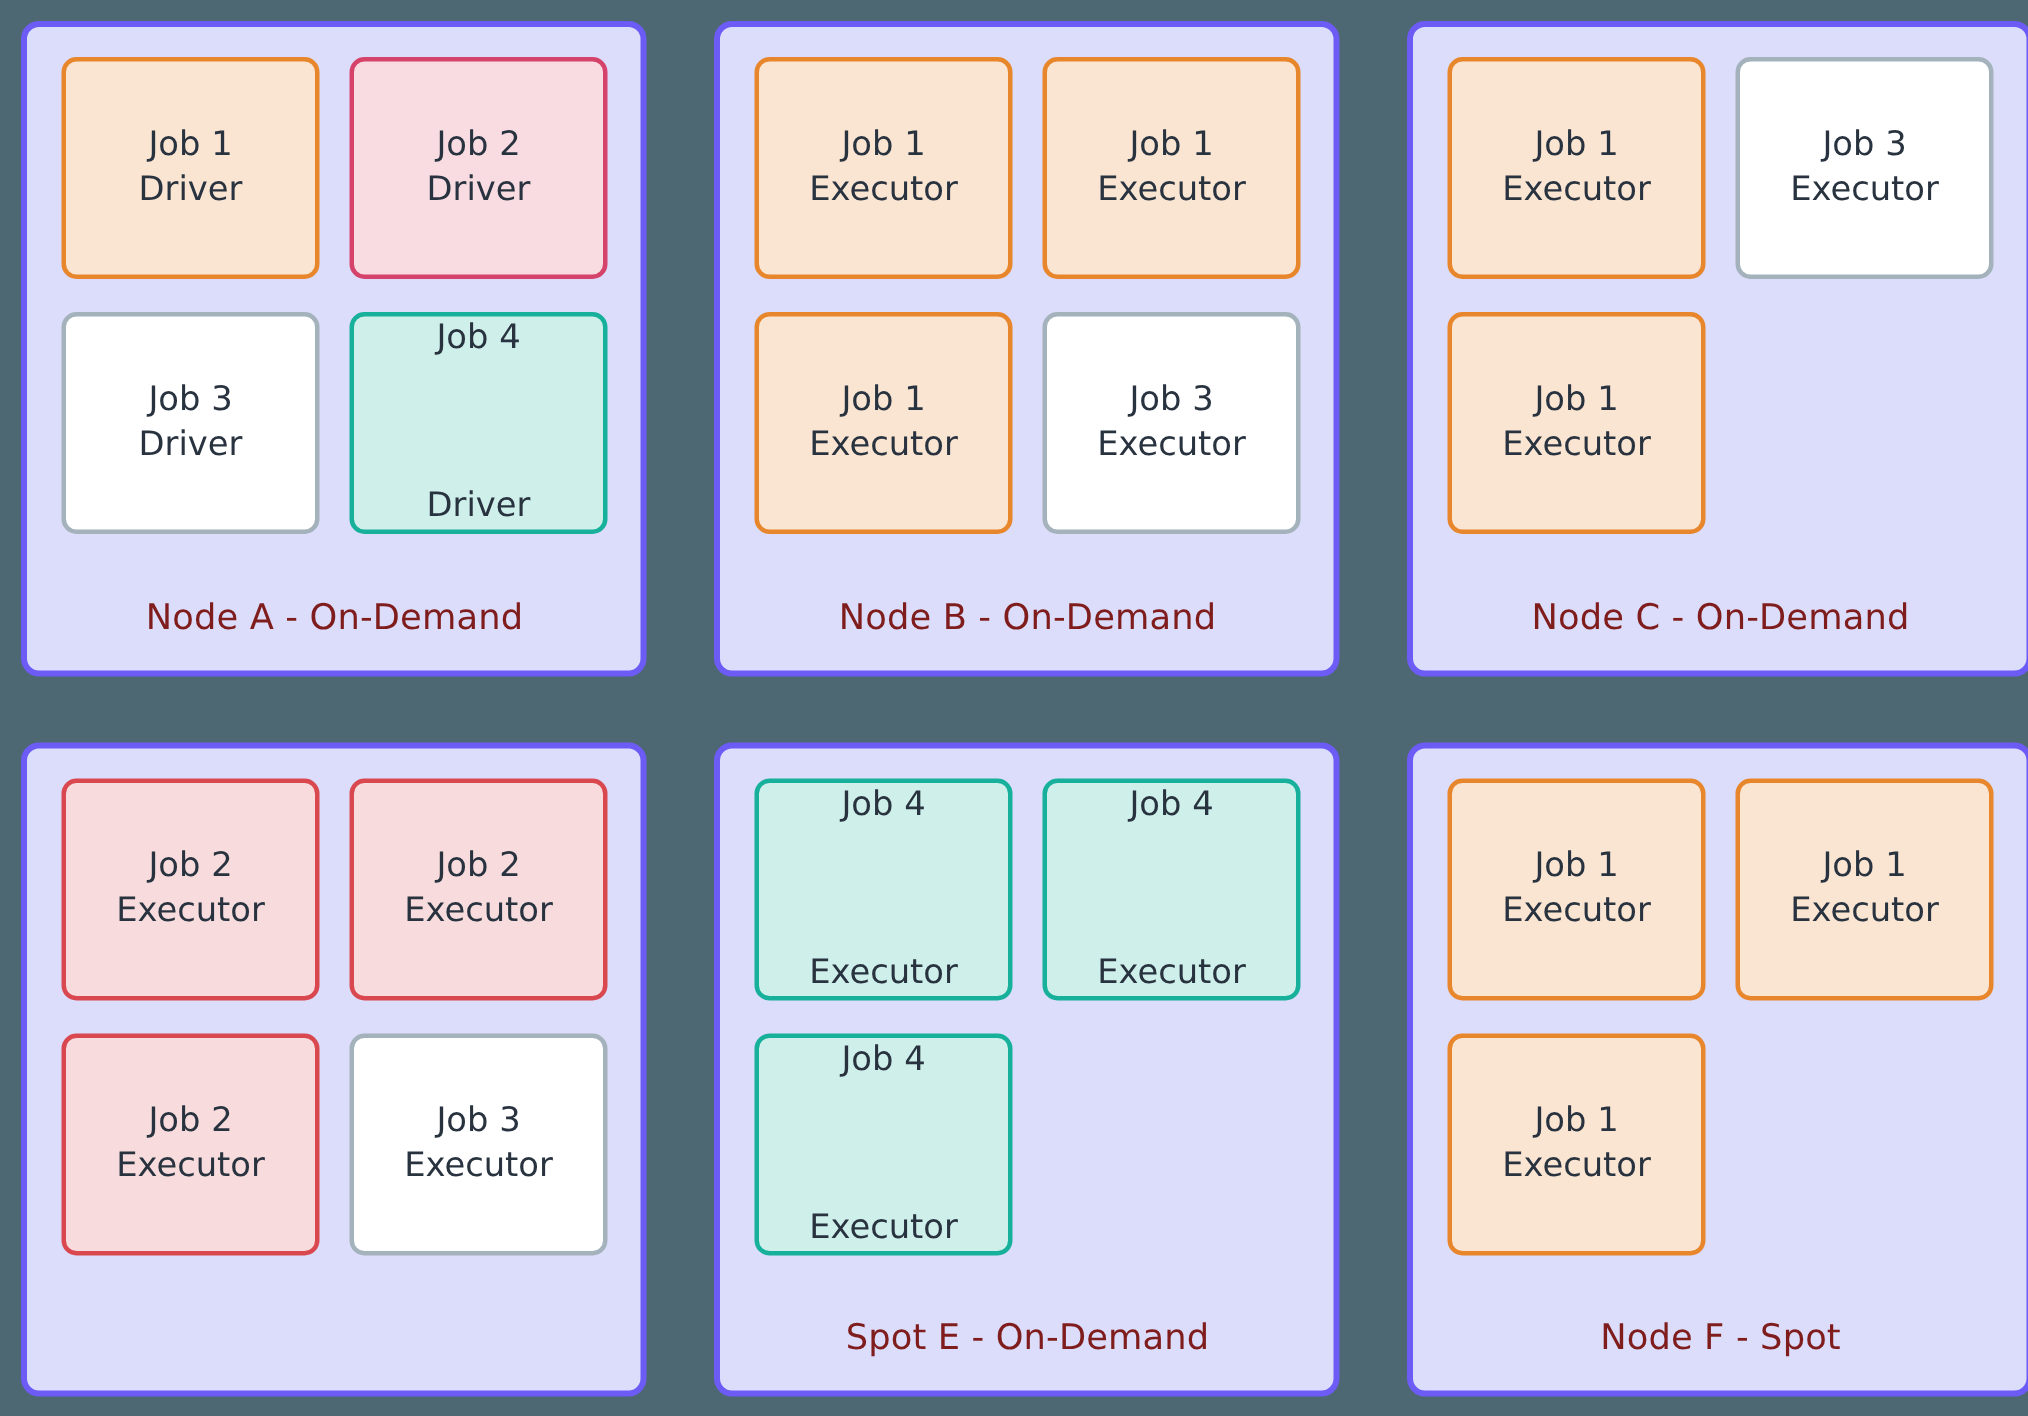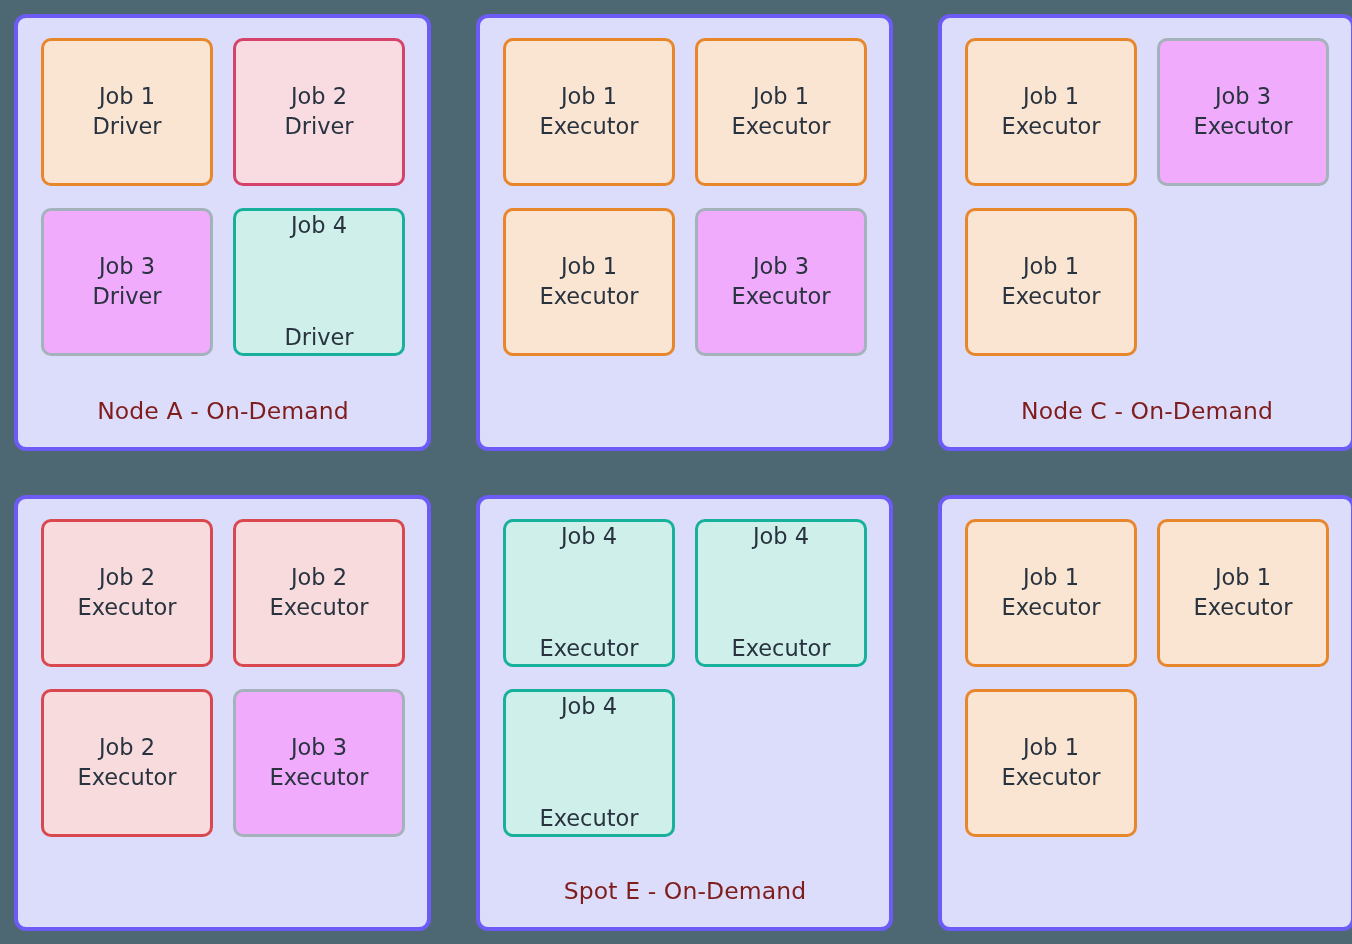--- a/index.html
+++ b/index.html
@@ -68,21 +68,21 @@
 
   .slot-line {
     display: block;
     white-space: nowrap;
   }
 
   
   .slot.orange  { background: #fae4d2; border: 3px solid #e8862c; }
   .slot.crimson { background: #f8dce2; border: 3px solid #d6436a; }
   .slot.red     { background: #f8dcdd; border: 3px solid #d9484f; }
-  .slot.gray    { background: #f0abfc; border: 3px solid #a4b2bc; }
+  .slot.gray    { background: #ffffff; border: 3px solid #a4b2bc; }
   .slot.teal    { background: #cfefea; border: 3px solid #17b09a; justify-content: space-between; }
 
   .node-label {
     margin-top: auto;
     margin-bottom: 0;
     padding-bottom: 22px;
     width: 100%;
     text-align: center;
     font-size: 23.5px;
     color: #7f1d1d;
@@ -126,20 +126,21 @@
         </div>
         <div class="slot orange">
           <span class="slot-line">Job 1</span>
           <span class="slot-line">Executor</span>
         </div>
         <div class="slot gray">
           <span class="slot-line">Job 3</span>
           <span class="slot-line">Executor</span>
         </div>
       </div>
+      <div class="node-label">Node B - On-Demand</div>
     </div>
     <div class="node-panel">
       <div class="slot-grid">
         <div class="slot orange">
           <span class="slot-line">Job 1</span>
           <span class="slot-line">Executor</span>
         </div>
         <div class="slot gray">
           <span class="slot-line">Job 3</span>
           <span class="slot-line">Executor</span>
@@ -199,14 +200,15 @@
         <div class="slot orange">
           <span class="slot-line">Job 1</span>
           <span class="slot-line">Executor</span>
         </div>
         <div class="slot orange">
           <span class="slot-line">Job 1</span>
           <span class="slot-line">Executor</span>
         </div>
         <div class="slot empty"></div>
       </div>
+      <div class="node-label">Node F - Spot</div>
     </div>
   </div>
 
 </body></html>

